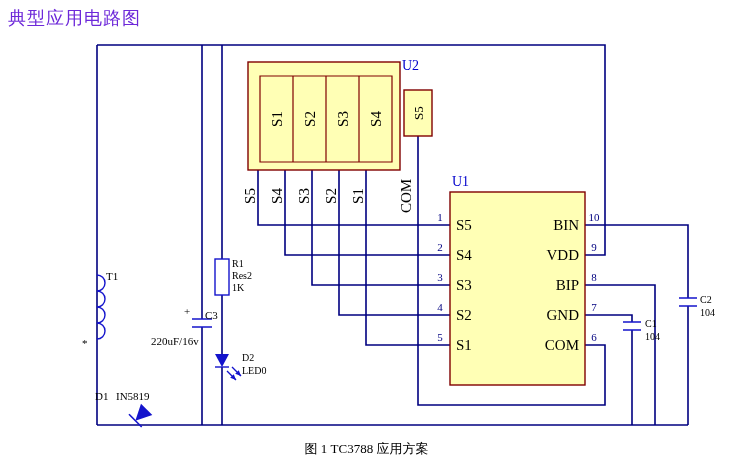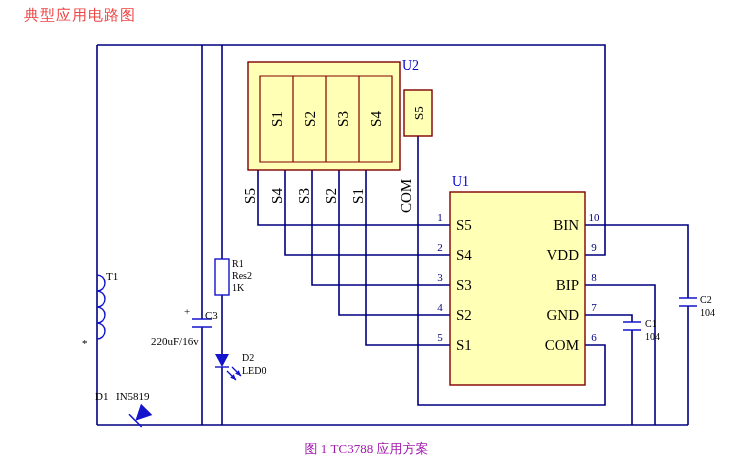--- a/index.html
+++ b/index.html
@@ -1,19 +1,19 @@
 <!DOCTYPE html>
 <html><head>
 <meta charset="utf-8">
 <style>
   html,body{margin:0;padding:0;background:#fff;}
   .page{position:relative;width:733px;height:469px;background:#fff;overflow:hidden;
         font-family:"Liberation Serif","DejaVu Serif",serif;}
-  .title{position:absolute;left:24px;top:6px;font-size:15px;color:#ef4444;letter-spacing:1px;}
-  .caption{position:absolute;left:0;top:440px;width:100%;text-align:center;font-size:13px;color:#a21caf;}
+  .title{position:absolute;left:8px;top:6px;font-size:18px;color:#6d28d9;letter-spacing:1px;}
+  .caption{position:absolute;left:0;top:440px;width:100%;text-align:center;font-size:13px;color:#000000;}
   svg{position:absolute;left:0;top:0;}
   svg text{font-family:"Liberation Serif","DejaVu Serif",serif;}
   .t-pin{font-size:15px;fill:#000;}
   .t-num{font-size:11px;fill:#000080;}
   .t-des{font-size:14px;fill:#0000CC;}
   .t-lbl{font-size:11px;fill:#000;}
   .t-sm{font-size:10px;fill:#000;}
   .t-rot{font-size:15px;fill:#000;}
   .t-key{font-size:15px;fill:#000;}
   .t-key5{font-size:13px;fill:#000;}

